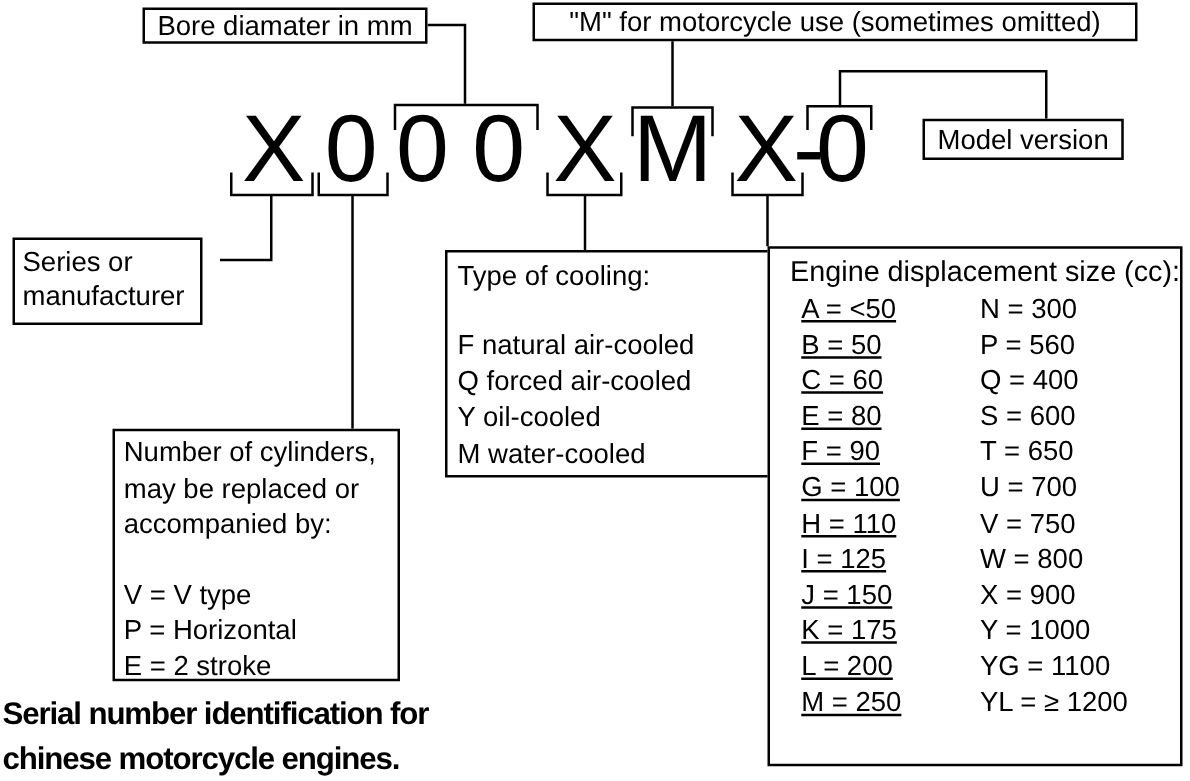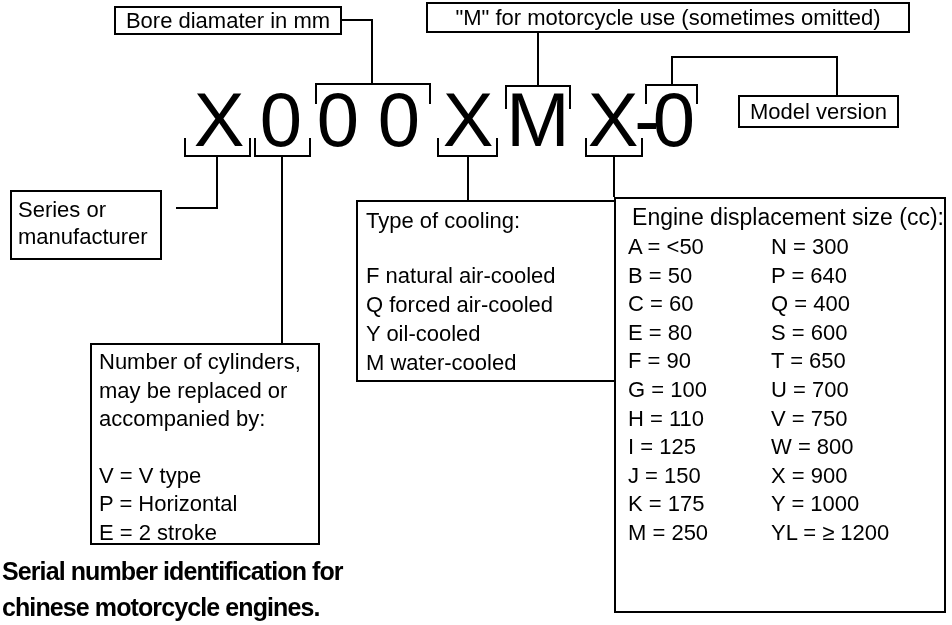--- a/index.html
+++ b/index.html
@@ -25,21 +25,21 @@
   .series-box  {left:10px; top:190px;width:152px;height:70px;padding:4px 0 0 6px;}
   .cooling-box {left:356px;top:200px;width:262px;height:182px;padding:4px 0 0 8px;}
   .cooling-box .line{line-height:29px;}
   .cooling-box .gap{height:26px;}
   .cyl-box     {left:90px; top:343px;width:230px;height:202px;padding:3px 16px 0 7px;}
   .cyl-box .line{line-height:28.5px;}
   .cyl-box .gap{height:28px;}
   .engine-box  {left:614px;top:197px;width:332px;height:416px;}
   .engine-title{margin:4px 0 2px 6px;font-size:23px;line-height:28px;white-space:nowrap;text-align:right;}
   .erow{display:flex;line-height:28.6px;font-size:22px;}
-  .erow .cl{margin-left:12px;width:143px;}
+  .erow .cl{margin-left:25px;width:143px;text-decoration:underline;}
   .erow .cr{flex:1;}
   .footer{
     position:absolute;left:2px;top:553px;width:460px;
     font-size:25px;font-weight:bold;line-height:36px;letter-spacing:-0.9px;
   }
 </style>
 </head>
 <body>
 
 <div class="stage">
@@ -110,21 +110,21 @@
   </div>
 
   <div class="box engine-box">
     <div class="engine-title">Engine displacement size (cc):</div>
     <div class="erow">
       <span class="cl">A = &lt;50</span>
       <span class="cr">N = 300</span>
     </div>
     <div class="erow">
       <span class="cl">B = 50</span>
-      <span class="cr">P = 640</span>
+      <span class="cr">P = 560</span>
     </div>
     <div class="erow">
       <span class="cl">C = 60</span>
       <span class="cr">Q = 400</span>
     </div>
     <div class="erow">
       <span class="cl">E = 80</span>
       <span class="cr">S = 600</span>
     </div>
     <div class="erow">
@@ -145,20 +145,24 @@
     </div>
     <div class="erow">
       <span class="cl">J = 150</span>
       <span class="cr">X = 900</span>
     </div>
     <div class="erow">
       <span class="cl">K = 175</span>
       <span class="cr">Y = 1000</span>
     </div>
     <div class="erow">
+      <span class="cl">L = 200</span>
+      <span class="cr">YG = 1100</span>
+    </div>
+    <div class="erow">
       <span class="cl">M = 250</span>
       <span class="cr">YL = ≥ 1200</span>
     </div>
   </div>
 
   <div class="footer">
     <div>Serial number identification for</div>
     <div>chinese motorcycle engines.</div>
   </div>
 

